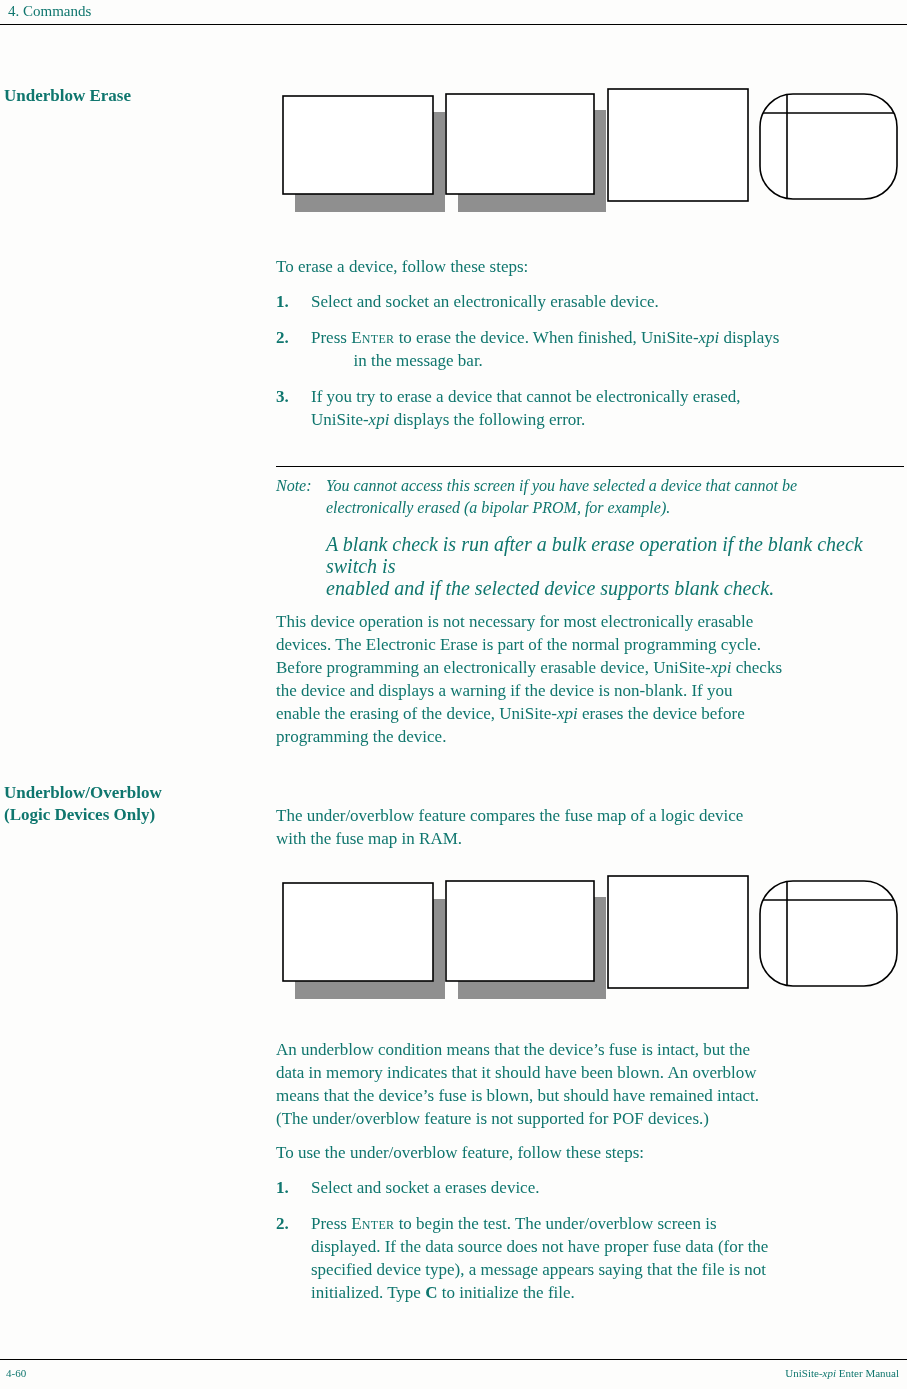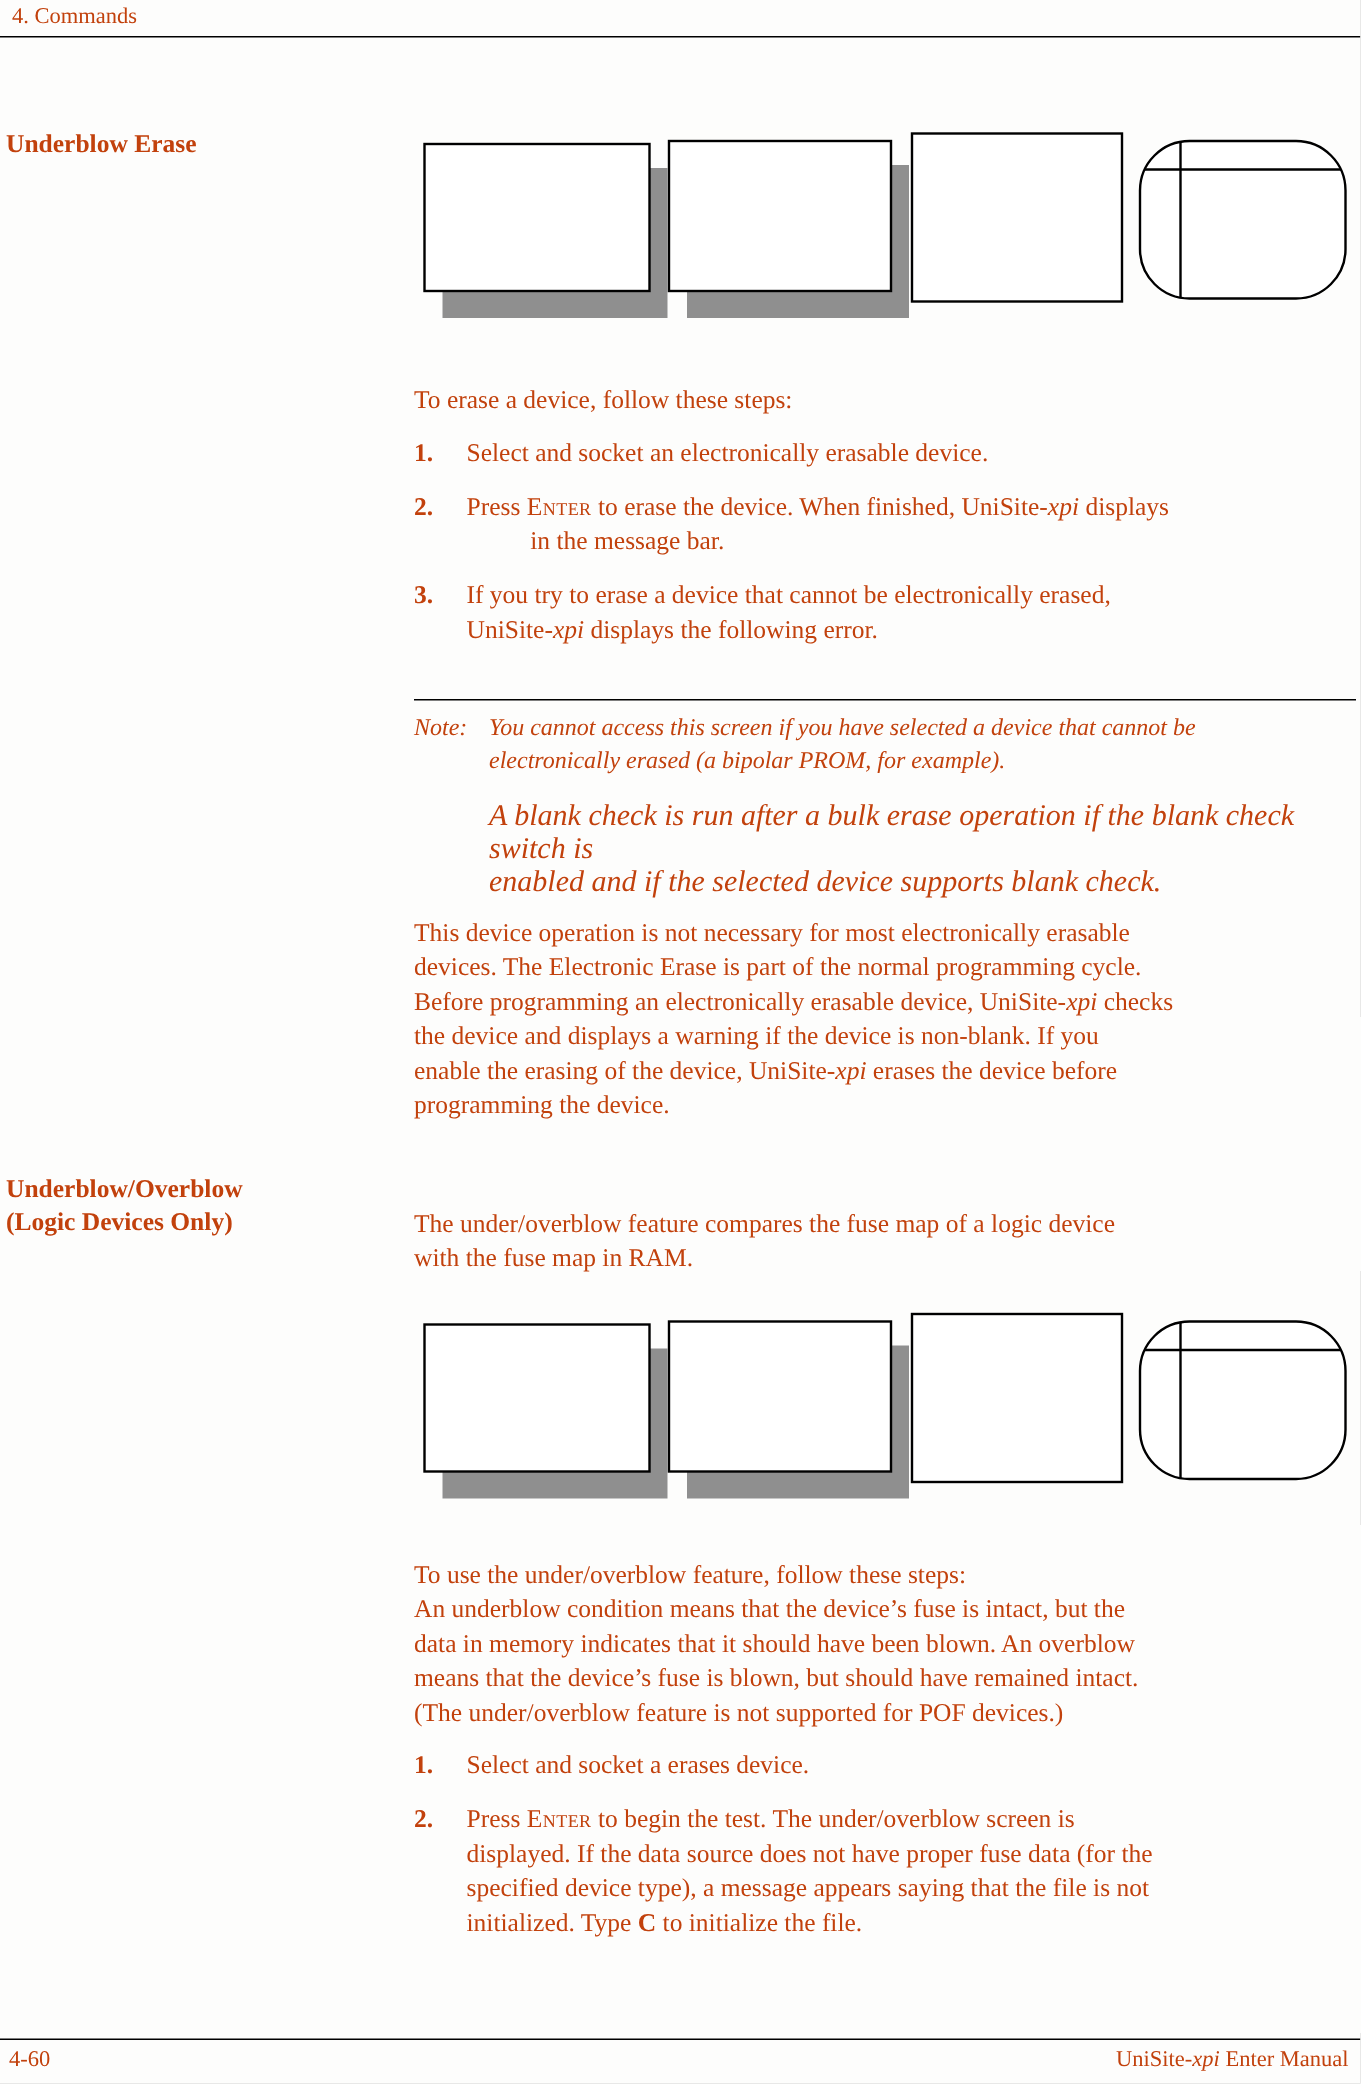--- a/index.html
+++ b/index.html
@@ -1,19 +1,19 @@
 <!DOCTYPE html>
 <html><head>
 <meta charset="utf-8">
 <style>
   * { margin:0; padding:0; box-sizing:border-box; }
   html,body { background:#d8d8d8; }
   .page {
     width:907px; height:1389px; background:#fdfdfc; position:relative;
-    font-family:"Liberation Serif","DejaVu Serif",serif; color:#c2410c;
+    font-family:"Liberation Serif","DejaVu Serif",serif; color:#0f766e;
     overflow:hidden; margin:0;
   }
   .running-header {
     font-size:15px; line-height:17px;
     padding:3px 10px 4px 8px;
     border-bottom:1.4px solid #000;
   }
   .main { display:block; }
   .section { display:grid; grid-template-columns:276px 1fr; padding-right:3px; }
   .section1 { margin-top:60px; }
@@ -39,21 +39,21 @@
   }
   .para-gap { margin-top:11px; }
   .offset { padding-top:22px; }
   .sc { font-variant:small-caps; letter-spacing:0.3px; }
   .i { font-style:italic; }
   .b { font-weight:bold; }
   .footer {
     position:absolute; left:0; right:0; bottom:0;
     border-top:1.4px solid #000;
     display:flex; justify-content:space-between;
-    font-size:15px; line-height:18px;
+    font-size:11px; line-height:18px;
     padding:4px 8px 7px 6px;
   }
 </style>
 </head>
 <body>
 
 <div class="page">
 
   <div class="running-header">
     <span>4. Commands</span>
@@ -165,26 +165,26 @@
             <g>
               <rect x="484" y="7" width="137" height="105" rx="33" ry="33" fill="#ffffff" stroke="#000" stroke-width="1.6"></rect>
               <g clip-path="url(#rrB)" stroke="#000" stroke-width="1.6">
                 <line x1="484" y1="26" x2="621" y2="26"></line>
                 <line x1="511" y1="7" x2="511" y2="112"></line>
               </g>
             </g>
           </svg>
         </div>
 
-        <p class="body-text para-gap">To use the under/overblow feature, follow these steps:</p>
-
         <p class="body-text"><span>An underblow condition means that the device’s fuse is intact, but the
 data in memory indicates that it should have been blown. An overblow
 means that the device’s fuse is blown, but should have remained intact.
 (The under/overblow feature is not supported for POF devices.)</span></p>
+
+        <p class="body-text para-gap">To use the under/overblow feature, follow these steps:</p>
 
         <div class="steps">
           <div class="step">
             <span class="step-num">1.</span>
             <span class="step-text"><span>Select and socket a erases device.</span></span>
           </div>
           <div class="step">
             <span class="step-num">2.</span>
             <span class="step-text"><span>Press </span><span class="sc">Enter</span><span> to begin the test. The under/overblow screen is
 displayed. If the data source does not have proper fuse data (for the

